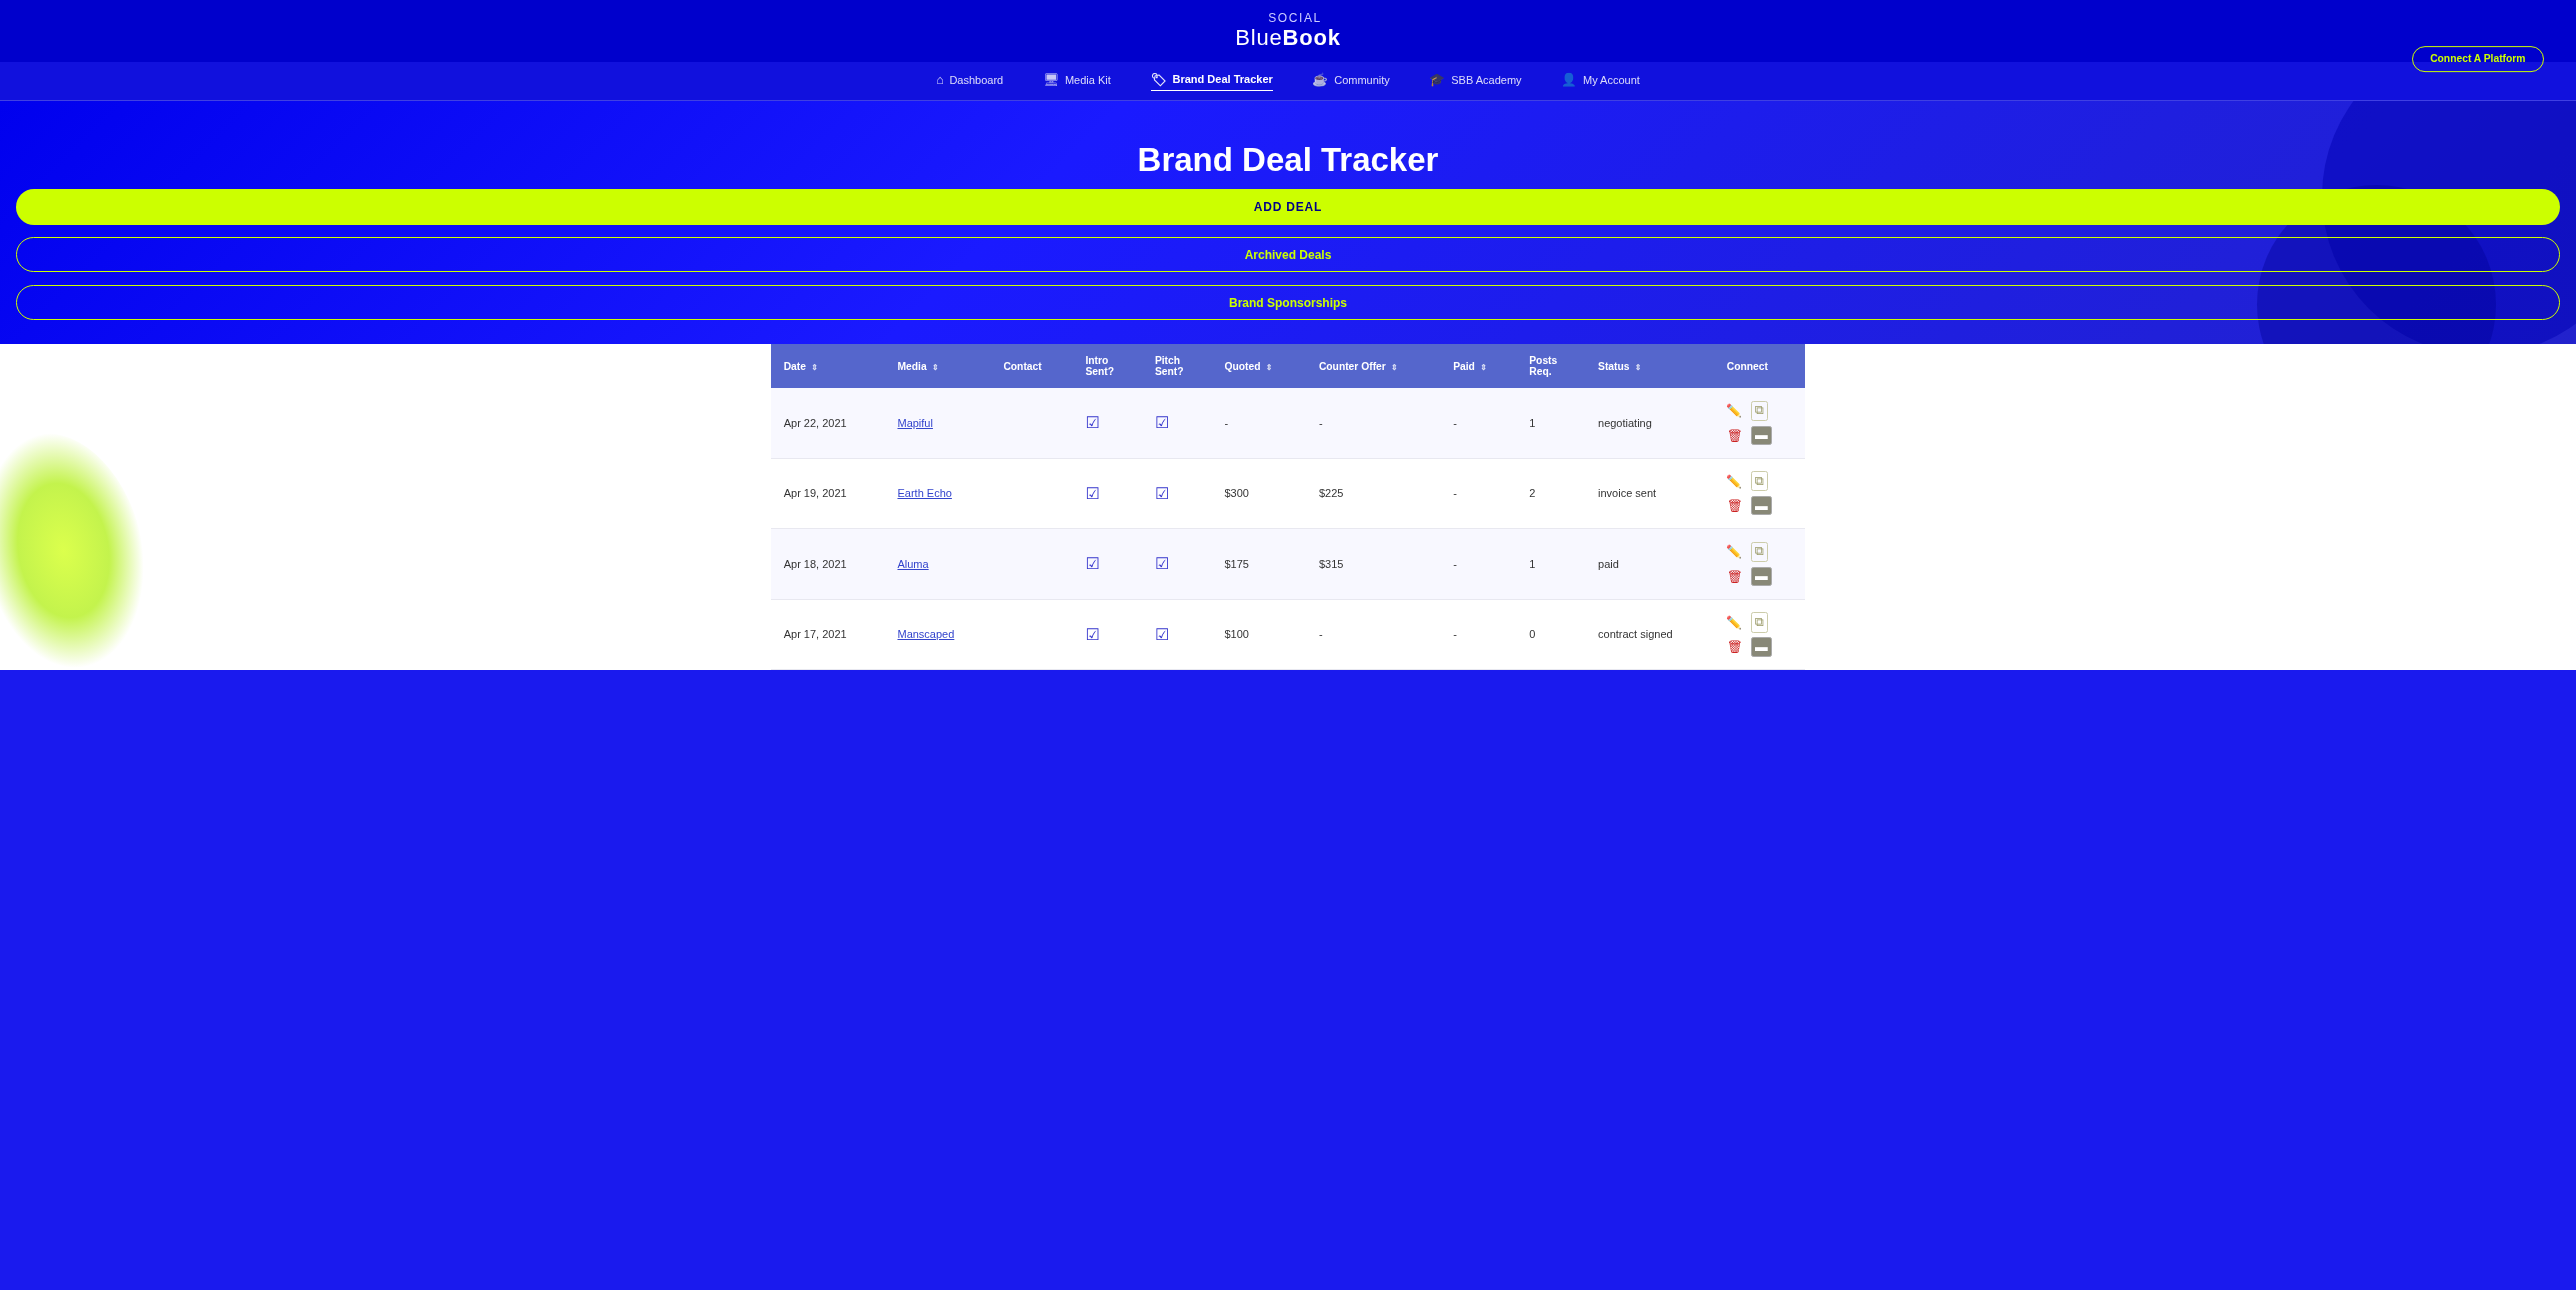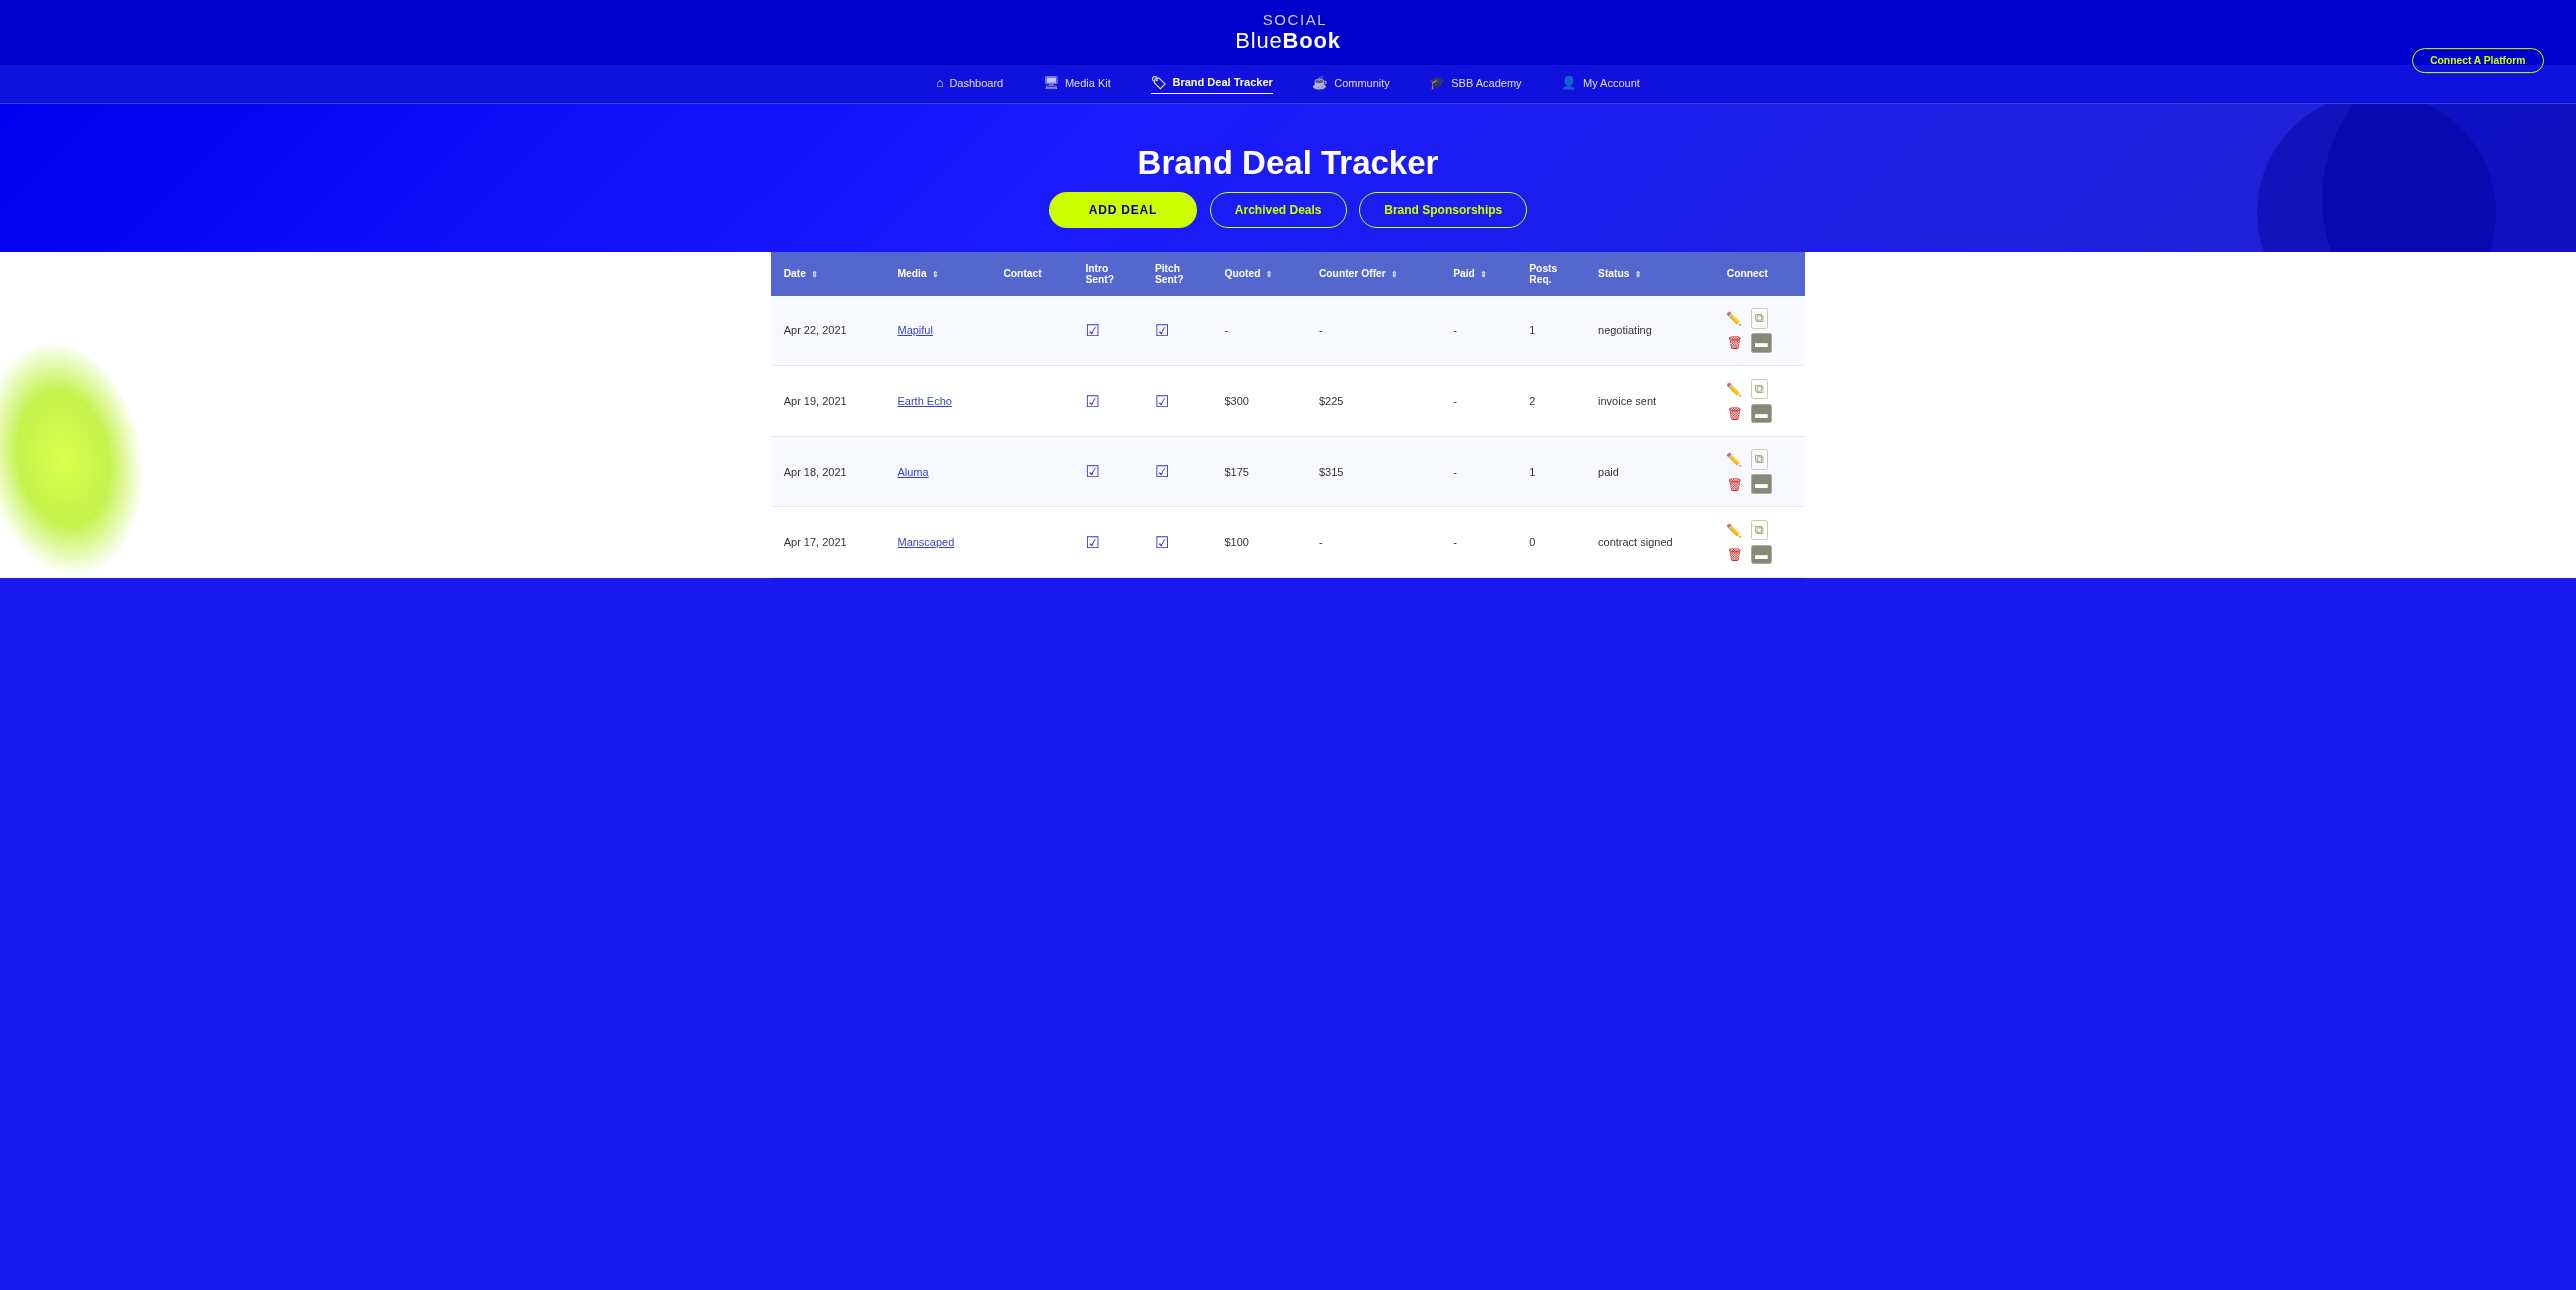--- a/index.html
+++ b/index.html
@@ -19,21 +19,21 @@
       justify-content: center;
       position: relative;
     }
     .header-logo {
       display: flex;
       flex-direction: column;
       align-items: center;
       color: white;
     }
     .logo-social {
-      font-size: 15px;
+      font-size: 12px;
       letter-spacing: 1.6px;
       text-transform: uppercase;
       color: #ccccff;
       margin-left: 14px;
     }
     .logo-bluebook {
       font-size: 22px;
       font-weight: 900;
       color: white;
       letter-spacing: 0.8px;
@@ -130,20 +130,21 @@
       margin-bottom: 24px;
       position: relative;
       z-index: 1;
     }
     .hero-buttons {
       display: flex;
       gap: 12.7px;
       justify-content: center;
       position: relative;
       z-index: 1;
+      flex-direction: column;
     }
     .btn-add-deal {
       background: #ccff00;
       color: #000088;
       border: none;
       padding: 11px 40px;
       border-radius: 24px;
       font-size: 12px;
       font-weight: 900;
       letter-spacing: 0.8px;

